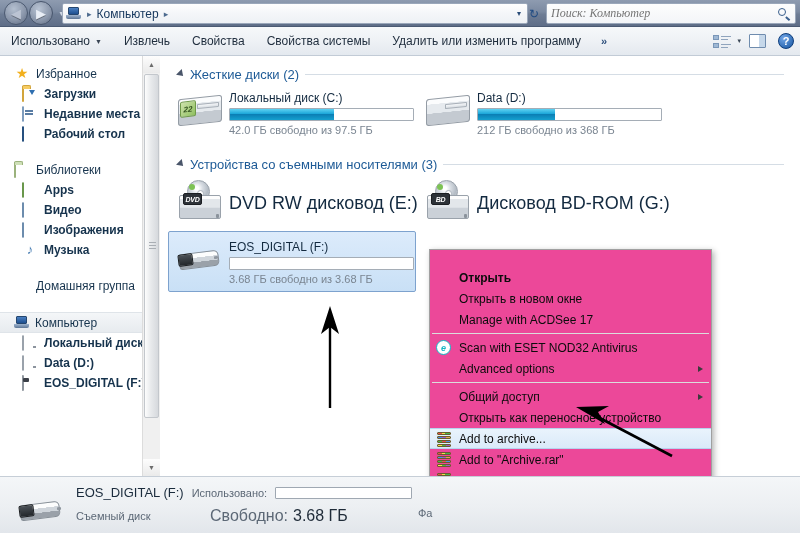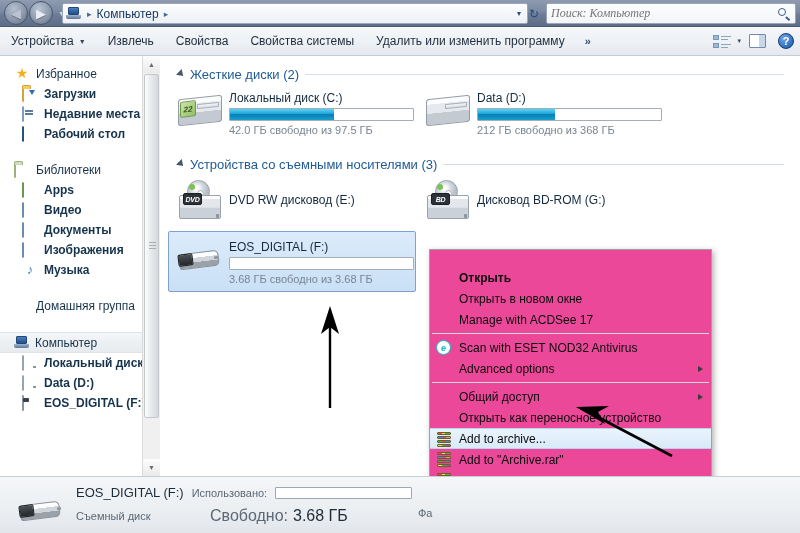--- a/index.html
+++ b/index.html
@@ -305,21 +305,21 @@
   .bar-outer {
     width: 185px; height: 13px;
     background: #ffffff; border:1px solid #a5adb6; border-radius:1px;
     overflow: hidden; margin-bottom: 3px;
   }
   .bar-fill { height: 100%; }
   .bar-fill.blue {
     background: linear-gradient(to bottom,#5ed2f2 0%,#1ea8da 42%,#0b7fb5 50%,#15a0cf 100%);
   }
   .tile-sub { font-size: 11px; color: #7a8591; white-space: nowrap; }
-  .tile-label-plain { font-size: 12px; color: #132a40; white-space: nowrap; padding-top: 13px;}
+  .tile-label-plain { font-size: 18px; color: #132a40; white-space: nowrap; padding-top: 13px;}
 
   
   .ic-disc .disc {
     position:absolute; left:10px; top:0; width:23px; height:23px; border-radius:50%;
     background: radial-gradient(circle at 42% 35%, #ffffff 0 10%, #d8dde3 32%, #b3bbc4 62%, #e7ebef 100%);
     border:1px solid #9aa2ab;
   }
   .ic-disc .disc::after {
     content:''; position:absolute;left:9px;top:9px;width:5px;height:5px;border-radius:50%;
     background:#fff;border:1px solid #aab2bb;
@@ -497,21 +497,21 @@
       <input type="text" placeholder="Поиск: Компьютер" style="">
       <span class="search-glass">
         <i class="ring"></i>
           <i class="stick"></i>
       </span>
     </div>
   </div>
 
   <div class="toolbar">
     <div class="tb-item">
-      <span>Устройства</span>
+      <span>Использовано</span>
       <span class="tb-caret">▼</span>
     </div>
     <div class="tb-item">
       <span>Извлечь</span>
     </div>
     <div class="tb-item">
       <span>Свойства</span>
     </div>
     <div class="tb-item">
       <span>Свойства системы</span>
@@ -567,24 +567,20 @@
         <span class="ni"><i class="ni-lib"></i></span>
         <span>Библиотеки</span>
       </div>
       <div class="nav-row child">
         <span class="ni"><i class="ni-apps"></i></span>
         <span>Apps</span>
       </div>
       <div class="nav-row child">
         <span class="ni"><i class="ni-lap v"></i></span>
         <span>Видео</span>
-      </div>
-      <div class="nav-row child">
-        <span class="ni"><i class="ni-lap"></i></span>
-        <span>Документы</span>
       </div>
       <div class="nav-row child">
         <span class="ni"><i class="ni-lap"></i></span>
         <span>Изображения</span>
       </div>
       <div class="nav-row child">
         <span class="ni ni-music">♪</span>
         <span>Музыка</span>
       </div>
     </div>

